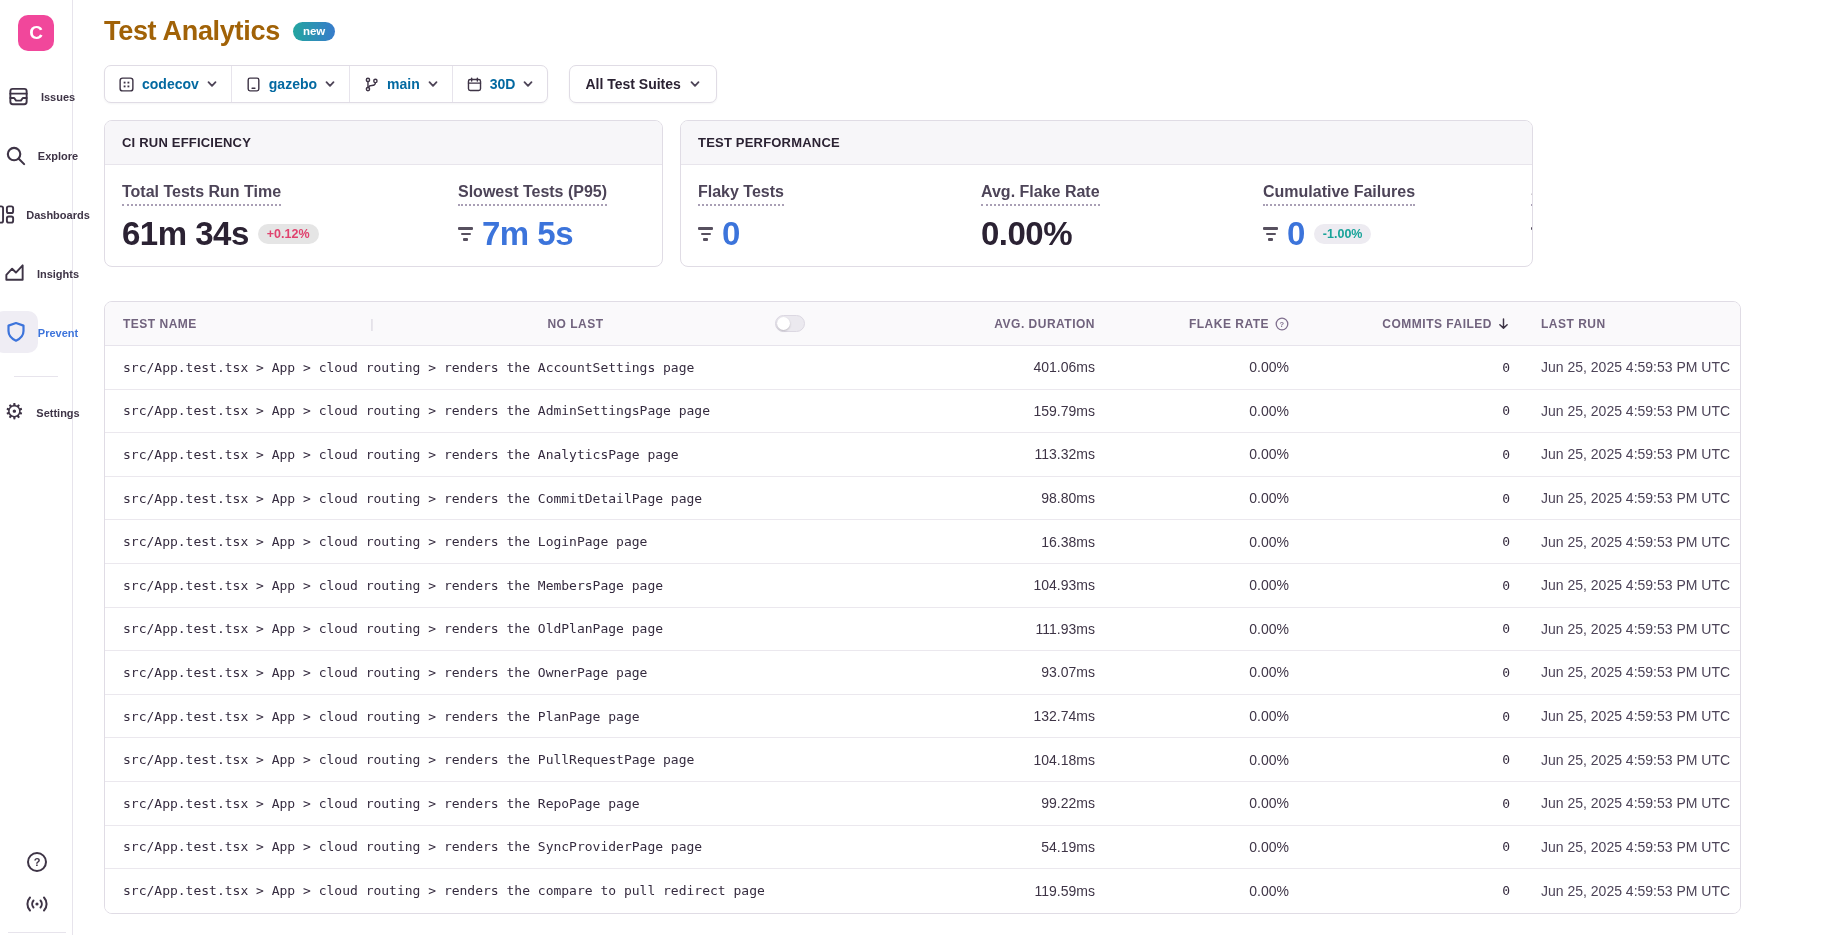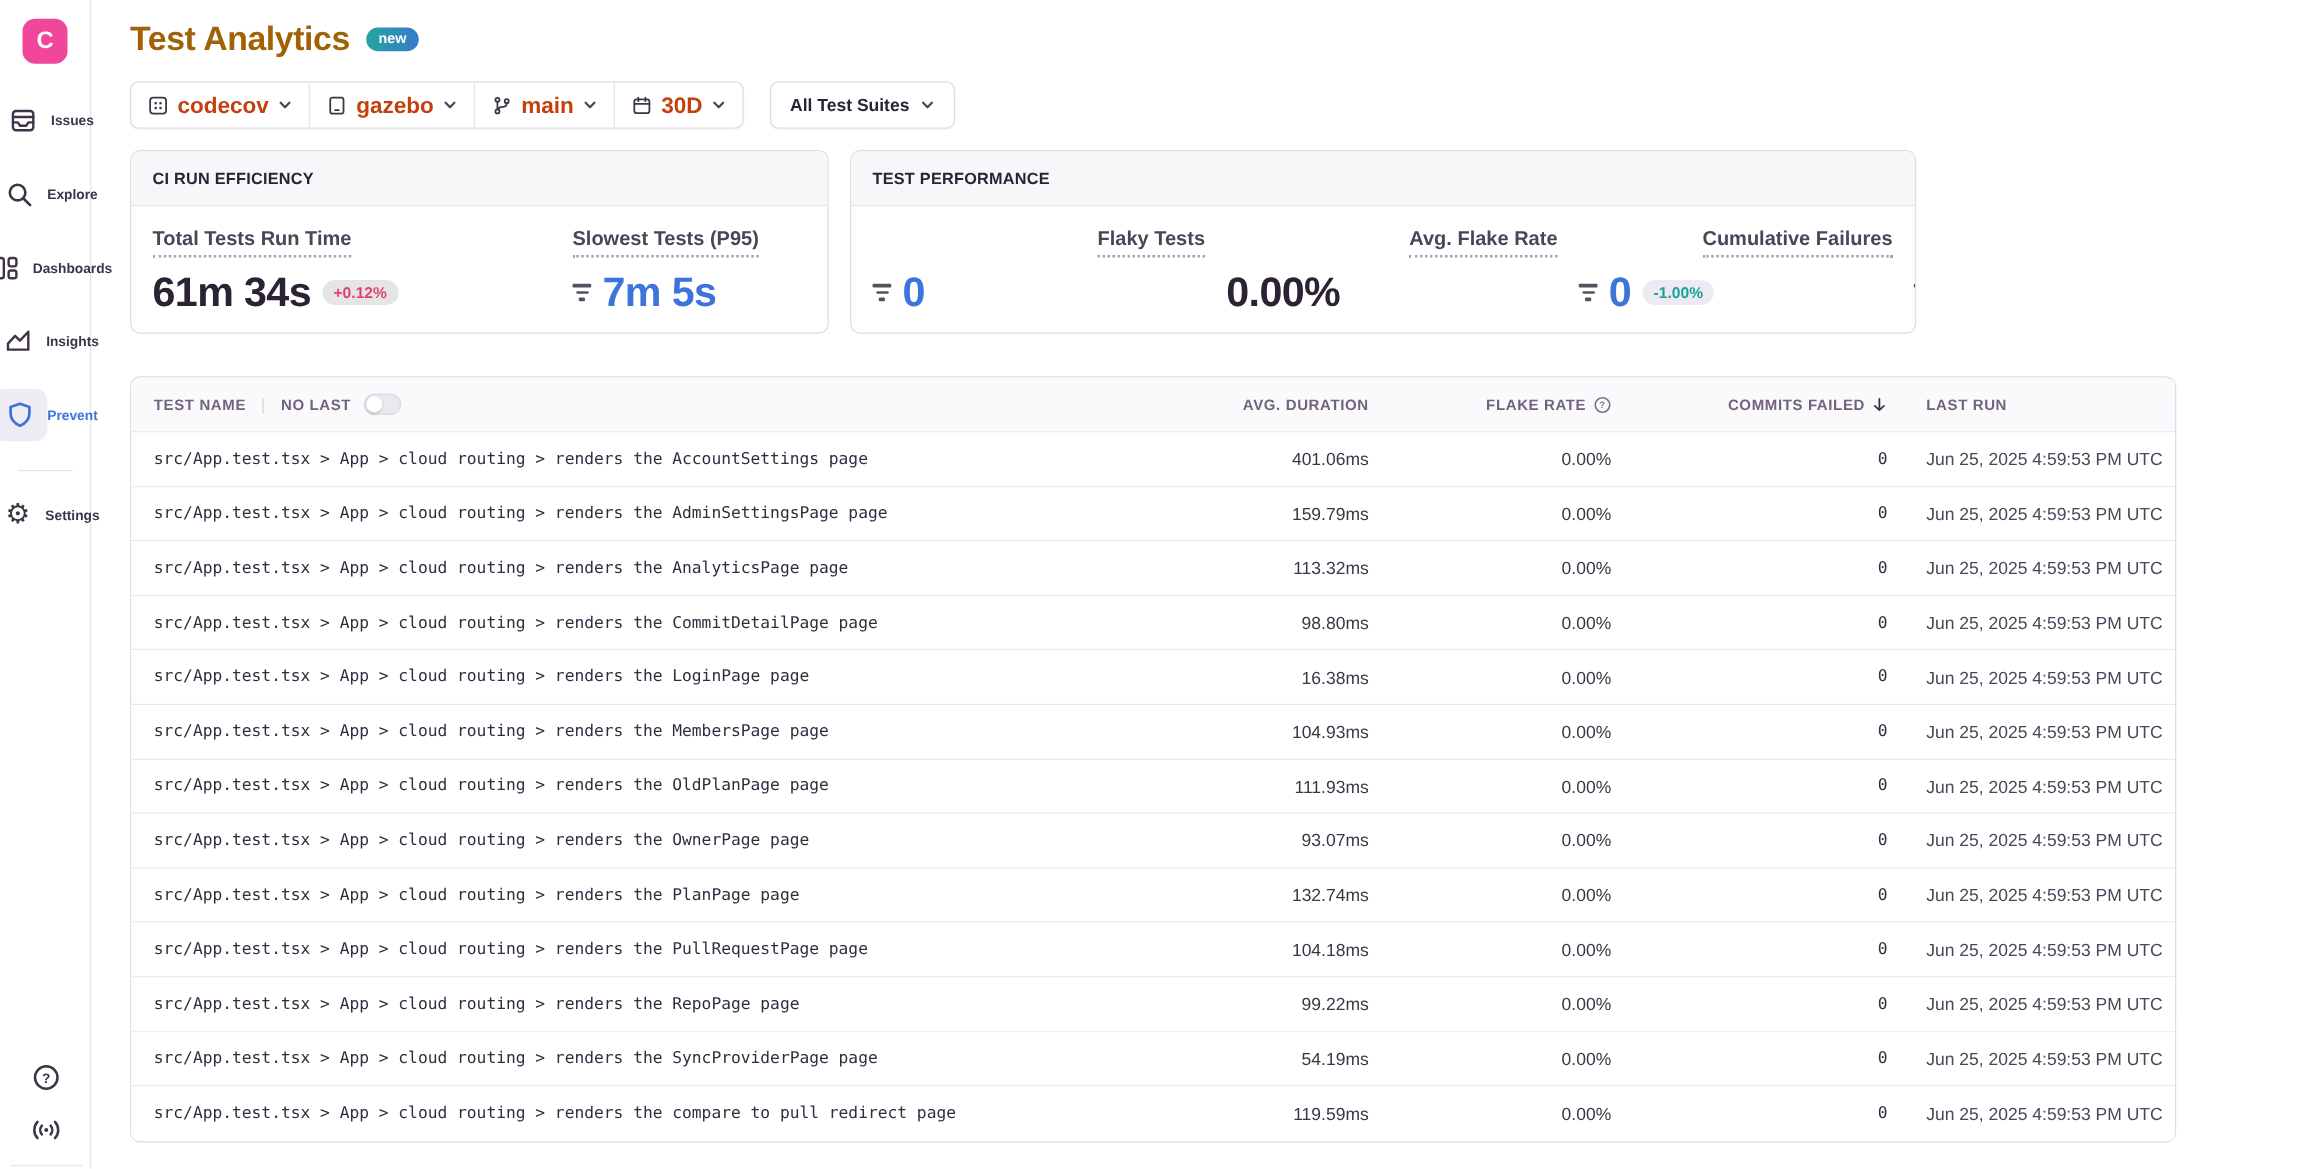--- a/index.html
+++ b/index.html
@@ -32,57 +32,57 @@
   .page-header { margin-top:16px; display:flex; align-items:center; }
   .page-title { font-size:27px; font-weight:700; color:#a16207; letter-spacing:-0.3px; }
   .new-badge { margin-left:13px; padding:3px 10px 4px; border-radius:11px; font-size:11.5px; font-weight:700;
                color:#fff; background:linear-gradient(90deg,#23A5A0 0%,#3D6FD8 130%); }
 
   
   .filter-row { margin-top:18px; display:flex; align-items:center; }
   .seg-group { display:inline-flex; height:38px; border:1px solid #E0DCE5; border-radius:7px;
                background:#fff; box-shadow:0 1px 2px rgba(43,34,51,0.05); overflow:hidden; }
   .seg { display:flex; align-items:center; gap:7px; padding:0 13px; border-right:1px solid #E7E4EC;
-         cursor:pointer; font-size:18px; font-weight:700; color:#c2410c; }
+         cursor:pointer; font-size:14px; font-weight:700; color:#0369a1; }
   .seg:last-child { border-right:none; }
   .suites-btn { display:flex; align-items:center; gap:8px; height:38px; margin-left:21px; padding:0 15px;
                 border:1px solid #E0DCE5; border-radius:7px; background:#fff; cursor:pointer;
                 font-size:14px; font-weight:700; color:#2B2233; box-shadow:0 1px 2px rgba(43,34,51,0.05); }
 
   
   .cards-row { margin-top:17px; display:flex; gap:17px; }
   .card { border:1px solid #E0DCE5; border-radius:8px; overflow:hidden; height:147px; background:#fff; }
   .card-1 { width:559px; }
   .card-2 { width:853px; }
   .card-head { height:44px; background:#F7F6F9; border-bottom:1px solid #E8E5EC; display:flex;
                align-items:center; padding-left:17px; font-size:13px; font-weight:700;
                color:#2B2233; letter-spacing:0.2px; }
   .card-body { display:grid; padding-top:18px; }
   .card-1 .card-body { grid-template-columns:336px 1fr; }
-  .card-2 .card-body { grid-template-columns:283px 282px 268px 1fr;text-align:right; }
+  .card-2 .card-body { grid-template-columns:283px 282px 268px 1fr; }
   .metric { padding-left:17px; }
   .metric-label { display:inline-block; font-size:16px; font-weight:700; color:#4D4458;
                   border-bottom:2px dotted #A99FB5; padding-bottom:3px; }
   .metric-value-row { margin-top:9px; display:flex; align-items:center; gap:9px; }
   .metric-value { font-size:33px; font-weight:600; color:#2B2233; letter-spacing:-0.5px; }
   .metric-value.link { color:#3C74DB; cursor:pointer; }
   .delta-badge { padding:3px 9px; border-radius:11px; font-size:12.5px; font-weight:700; }
   .delta-badge.pink { background:#e5e5e5; color:#E0426E; }
   .delta-badge.gray { background:#EDEBF1; color:#18A399; }
   .funnel { display:inline-flex; flex-direction:column; align-items:center; gap:3px; cursor:pointer; }
   .funnel i { display:block; height:2.5px; border-radius:1px; background:#57505F; }
   .funnel i:nth-child(1){ width:15px; } .funnel i:nth-child(2){ width:10px; } .funnel i:nth-child(3){ width:5px; }
 
   
   .tbl { margin-top:34px; width:1637px; border:1px solid #E0DCE5; border-radius:8px; overflow:hidden; }
   .t-grid { display:grid; grid-template-columns:700px 290px 194px 221px 1fr; align-items:center; }
   .t-head { height:44px; background:#FAF9FB; border-bottom:1px solid #E7E4EC;
             font-size:12px; font-weight:700; color:#71637E; letter-spacing:0.5px; }
   .t-head .cell, .t-row .cell { display:flex; align-items:center; }
-  .cell.c-name { padding-left:18px; }
+  .cell.c-name { padding-left:18px;justify-content:space-between; }
   .cell.c-right { justify-content:flex-end; }
   .cell.c-last { padding-left:31px; }
   .t-row { height:43.6px; border-bottom:1px solid #EBE8EE; background:#fff; }
   .t-row:last-child { border-bottom:none; }
   .mono { font-family:"DejaVu Sans Mono", monospace; }
   .test-name { font-size:13px; color:#352B3F; cursor:pointer; white-space:nowrap; }
   .num { font-size:14px; color:#3E3446; }
   .commits-num { font-family:"DejaVu Sans Mono", monospace; font-size:13px; color:#352B3F; }
   .lastrun { font-size:14px; color:#4D4458; white-space:nowrap; }
   .head-sep { color:#D8D4DE; margin:0 12px; font-weight:400; font-size:13px; }

